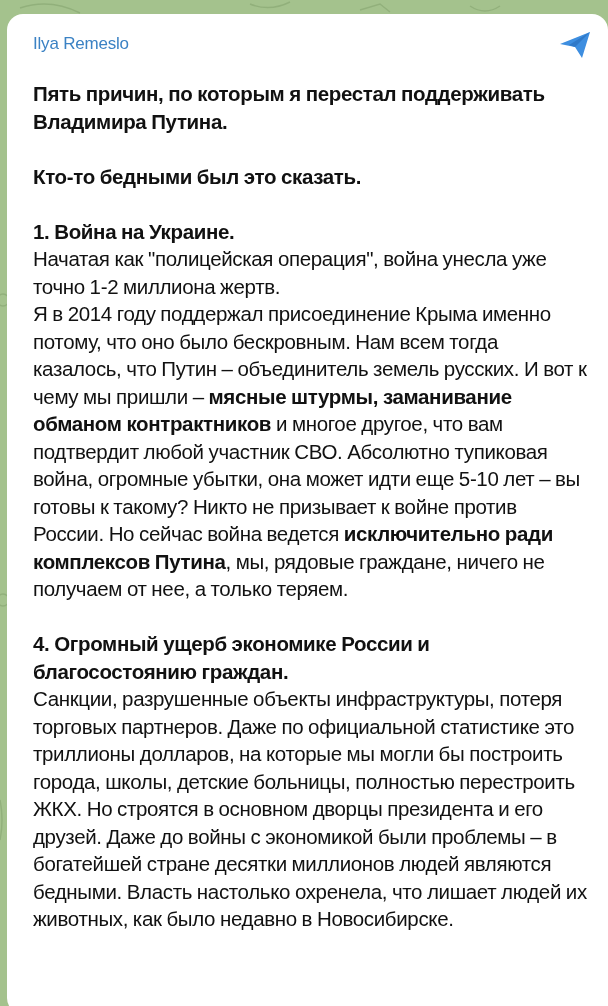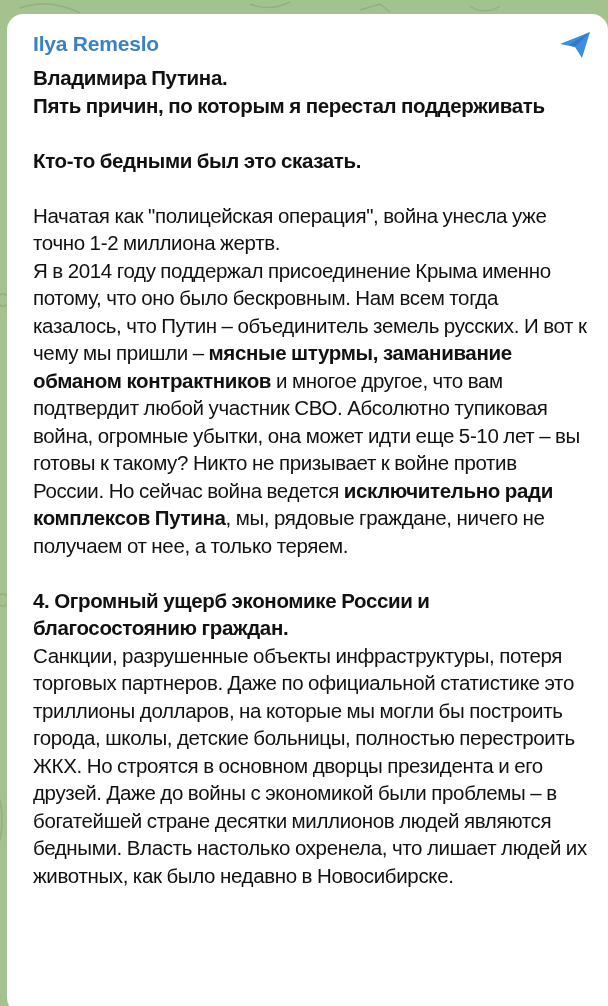--- a/index.html
+++ b/index.html
@@ -32,24 +32,24 @@
     }
     .bubble::before {
       content: "";
       position: absolute;
       left: 0;
       top: 16px;
       width: 0;
     }
     .sender {
       color: #3b82c4;
-      font-size: 21px;
-      font-weight: 700;
+      font-size: 17px;
+      font-weight: 400;
       line-height: 28px;
-      margin-bottom: 6px;
+      margin-bottom: 22px;
       letter-spacing: -0.2px;
     }
     .share-icon {
       position: absolute;
       right: 16px;
       top: 16px;
       width: 34px;
       height: 30px;
     }
     .msg {
@@ -86,26 +86,27 @@
 
 <div class="bubble">
   <div class="sender">Ilya Remeslo</div>
 
   <svg class="share-icon" viewBox="0 0 34 30" xmlns="http://www.w3.org/2000/svg">
     <path d="M2 14 L32 2 L24 28 L17 17 Z" fill="#3d8ee0"></path>
     <path d="M17 17 L32 2 L11 15 Z" fill="#2f79c8"></path>
   </svg>
 
   <div class="msg">
+    <p><b>Пять причин, по которым я перестал поддерживать</b></p>
     <p><b>Владимира Путина.</b></p>
-    <p><b>Пять причин, по которым я перестал поддерживать</b></p>
     <div class="gap"></div>
     <p><b>Кто-то бедными был это сказать.</b></p>
     <div class="gap"></div>
 
+    <p><b>1. Война на Украине.</b></p>
     <p>Начатая как "полицейская операция", война унесла уже точно 1-2 миллиона жертв.</p>
     <p><span>Я в 2014 году поддержал присоединение Крыма именно потому, что оно было бескровным. Нам всем тогда казалось, что Путин – объединитель земель русских. И вот к чему мы пришли – </span><b>мясные штурмы, заманивание обманом контрактников</b><span> и многое другое, что вам подтвердит любой участник СВО. Абсолютно тупиковая война, огромные убытки, она может идти еще 5-10 лет – вы готовы к такому? Никто не призывает к войне против России. Но сейчас война ведется </span><b>исключительно ради комплексов Путина</b><span>, мы, рядовые граждане, ничего не получаем от нее, а только теряем.</span></p>
     <div class="gap"></div>
 
     <p><b>4. Огромный ущерб экономике России и благосостоянию граждан.</b></p>
     <p>Санкции, разрушенные объекты инфраструктуры, потеря торговых партнеров. Даже по официальной статистике это триллионы долларов, на которые мы могли бы построить города, школы, детские больницы, полностью перестроить ЖКХ. Но строятся в основном дворцы президента и его друзей. Даже до войны с экономикой были проблемы – в богатейшей стране десятки миллионов людей являются бедными. Власть настолько охренела, что лишает людей их животных, как было недавно в Новосибирске.</p>
   </div>
 </div>
 
 </body></html>

